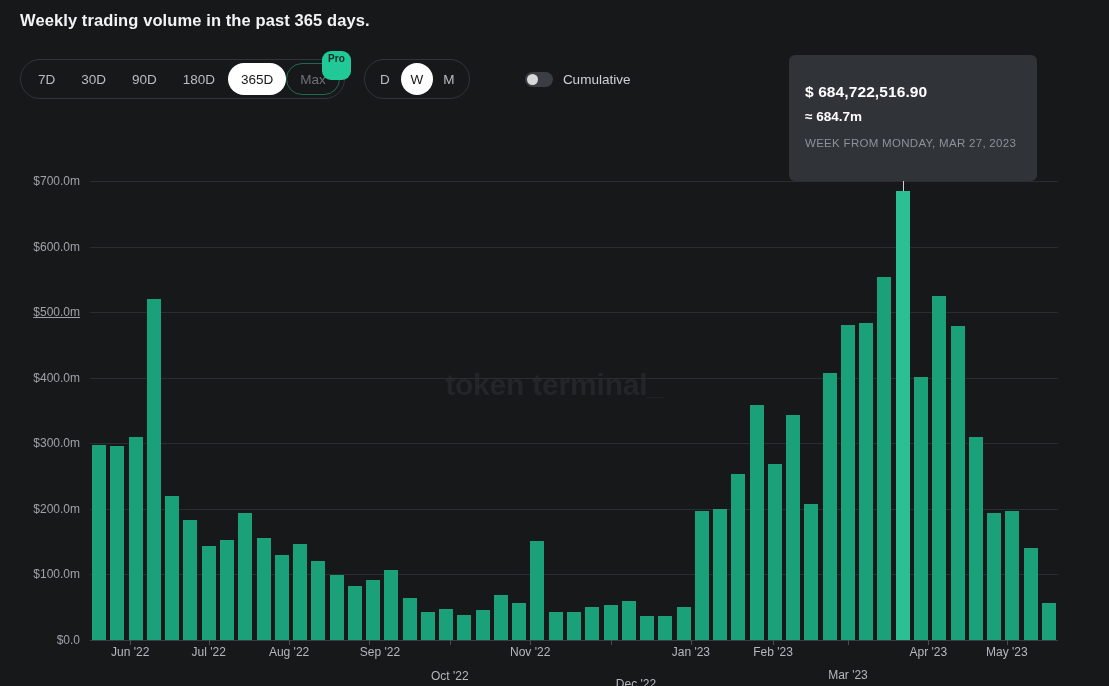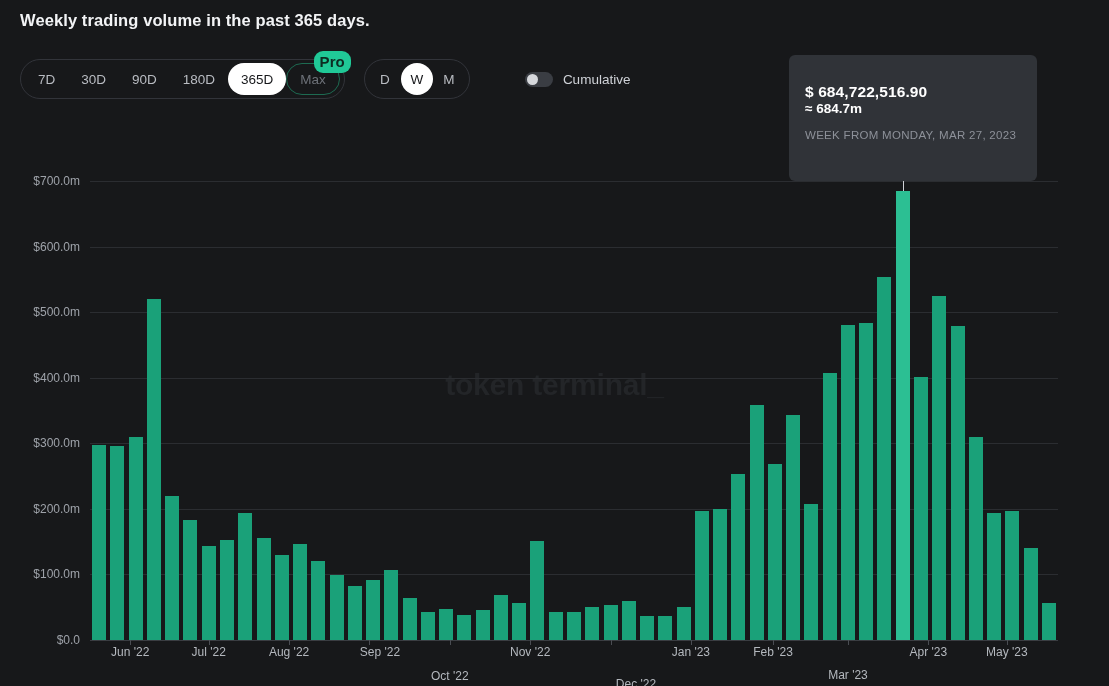--- a/index.html
+++ b/index.html
@@ -73,24 +73,24 @@
     color: #6d7178;
     border: 1px solid #1d6a51;
     border-radius: 16px;
   }
   .pro-badge {
     position: absolute;
     top: -13px;
     right: -12px;
     background: #20c997;
     color: #0d2c22;
-    font-size: 15px;
+    font-size: 10px;
     font-weight: 600;
     line-height: 1;
-    padding: 3px 6px 4px;
+    padding: 3px 6px 16px;
     border-radius: 9px;
     letter-spacing: 0.1px;
   }
 
   #range-group { margin-right: 0; }
   #gran-group { margin-left: 19px; }
 
   .pill.round {
     min-width: 32px;
     width: 32px;
@@ -158,21 +158,21 @@
     color: #d7dade;
   }
   #tt-value {
     margin-top: 14px;
     font-size: 15.5px;
     font-weight: 600;
     color: #ffffff;
     letter-spacing: 0.1px;
   }
   #tt-approx {
-    margin-top: 0;
+    margin-top: 8px;
     font-size: 13.5px;
     font-weight: 600;
     color: #ffffff;
   }
   #tt-period {
     margin-top: 13px;
     font-size: 11.5px;
     color: #8d9199;
     letter-spacing: 0.3px;
   }
@@ -299,21 +299,21 @@
       <div class="ylabel" style="top: 640px;">$0.0</div>
       <div class="gridline" style="top: 574.429px;"></div>
       <div class="ylabel" style="top: 574.429px;">$100.0m</div>
       <div class="gridline" style="top: 508.857px;"></div>
       <div class="ylabel" style="top: 508.857px;">$200.0m</div>
       <div class="gridline" style="top: 443.286px;"></div>
       <div class="ylabel" style="top: 443.286px;">$300.0m</div>
       <div class="gridline" style="top: 377.714px;"></div>
       <div class="ylabel" style="top: 377.714px;">$400.0m</div>
       <div class="gridline" style="top: 312.143px;"></div>
-      <div class="ylabel" style="top: 312.143px;">$500.0m</div>
+      <div class="ylabel" style="top: 312.143px; text-decoration: underline;">$500.0m</div>
       <div class="gridline" style="top: 246.571px;"></div>
       <div class="ylabel" style="top: 246.571px;">$600.0m</div>
       <div class="gridline" style="top: 181px;"></div>
       <div class="ylabel" style="top: 181px;">$700.0m</div>
       <div class="bar" style="left: 92.1321px; width: 14px; height: 195.403px; top: 444.597px; bottom: auto;"></div>
       <div class="bar" style="left: 110.396px; width: 14px; height: 194.091px; top: 445.909px; bottom: auto;"></div>
       <div class="bar" style="left: 128.66px; width: 14px; height: 203.271px; top: 436.729px; bottom: auto;"></div>
       <div class="bar" style="left: 146.925px; width: 14px; height: 340.971px; top: 299.029px; bottom: auto;"></div>
       <div class="bar" style="left: 165.189px; width: 14px; height: 143.601px; top: 496.399px; bottom: auto;"></div>
       <div class="bar" style="left: 183.453px; width: 14px; height: 119.996px; top: 520.004px; bottom: auto;"></div>

